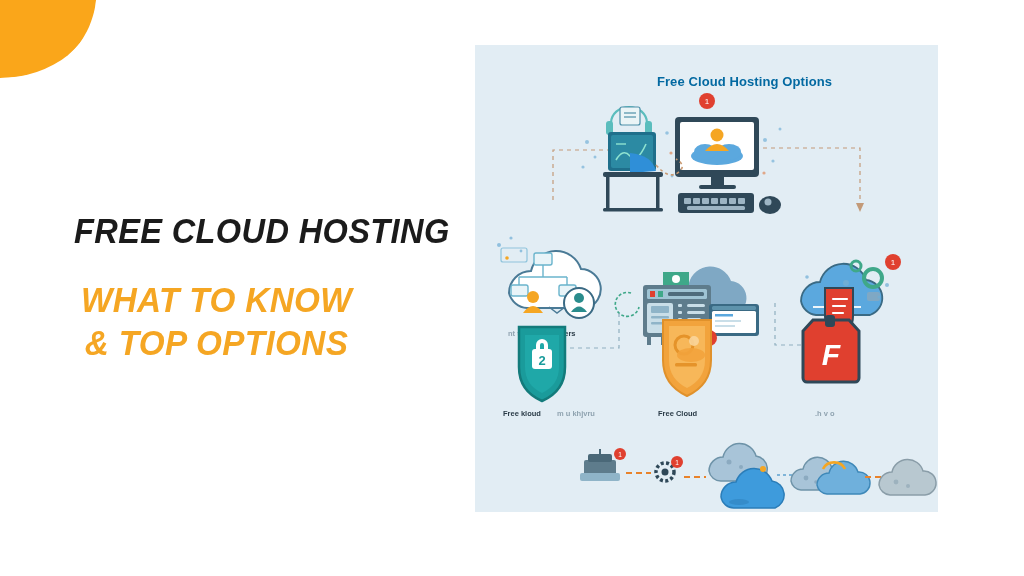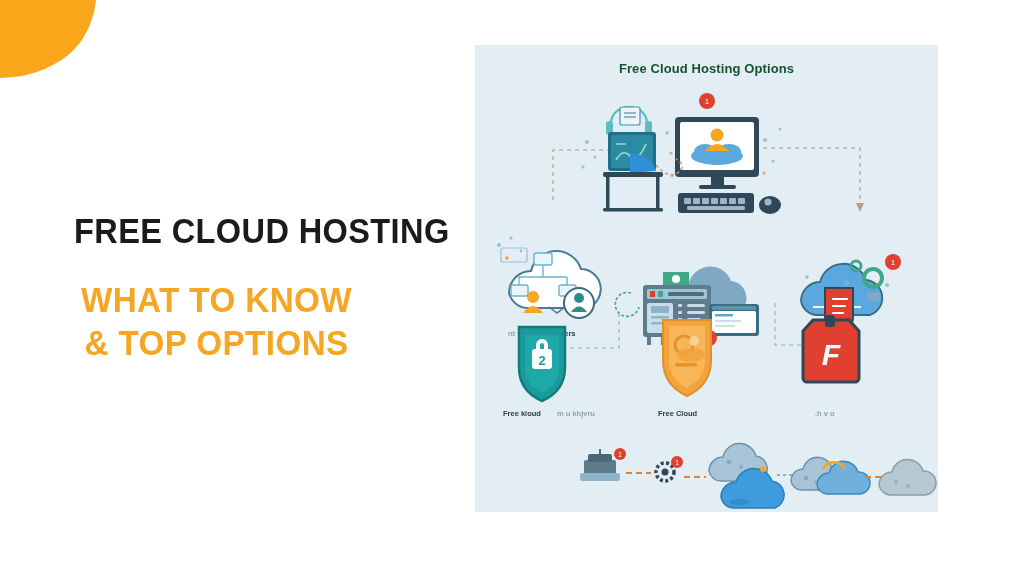--- a/index.html
+++ b/index.html
@@ -34,20 +34,21 @@
     left: 0;
     top: 0;
     width: 448px;
     height: 576px;
     display: flex;
     flex-direction: column;
     justify-content: center;
     align-items: flex-start;
     padding-left: 74px;
     box-sizing: border-box;
+    font-style: italic;
   }
   #headline-main {
     font-family: "Liberation Sans Narrow", "Liberation Sans", sans-serif;
     font-size: 35px;
     font-weight: 700;
     letter-spacing: 0.4px;
     color: #1b1b1b;
     line-height: 1.15;
     margin: 0 0 28px 0;
     transform: scaleX(0.93);
@@ -73,28 +74,29 @@
     position: absolute;
     left: 475px;
     top: 45px;
     width: 463px;
     height: 467px;
     background: #E2EDF4;
     overflow: hidden;
   }
   #panel-title {
     position: absolute;
-    top: 16px;
+    top: 29px;
     left: 0;
     width: 100%;
     text-align: center;
     font-size: 13px;
     font-weight: 700;
-    color: #14532d;
+    color: #0369a1;
     letter-spacing: 0.1px;
+    padding-left: 38px;
   }
   #scene {
     position: absolute;
     inset: 0;
   }
   .cap {
     font-size: 7.5px;
     font-weight: 700;
     fill: #2a3b47;
     font-family: "Liberation Sans", sans-serif;

